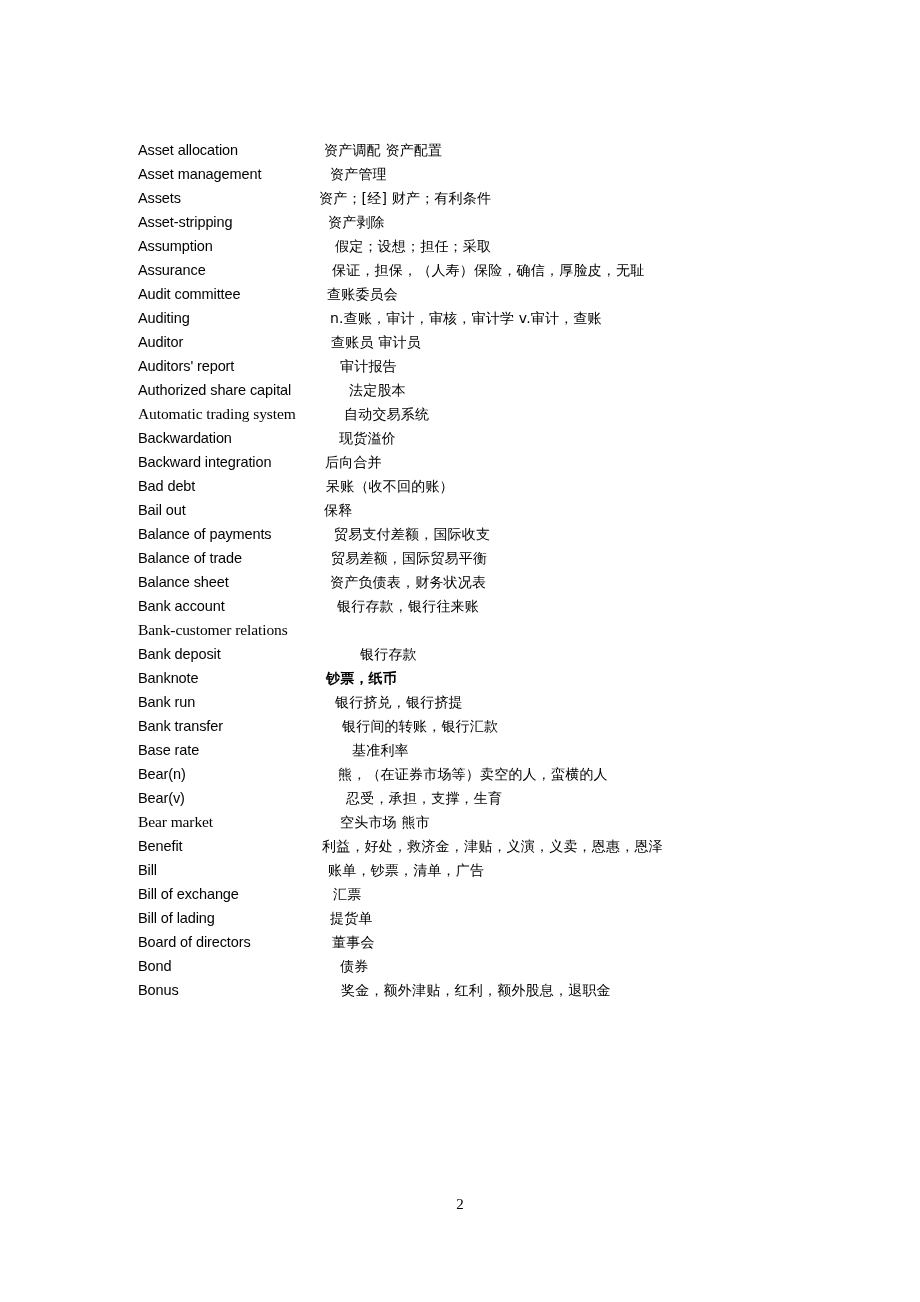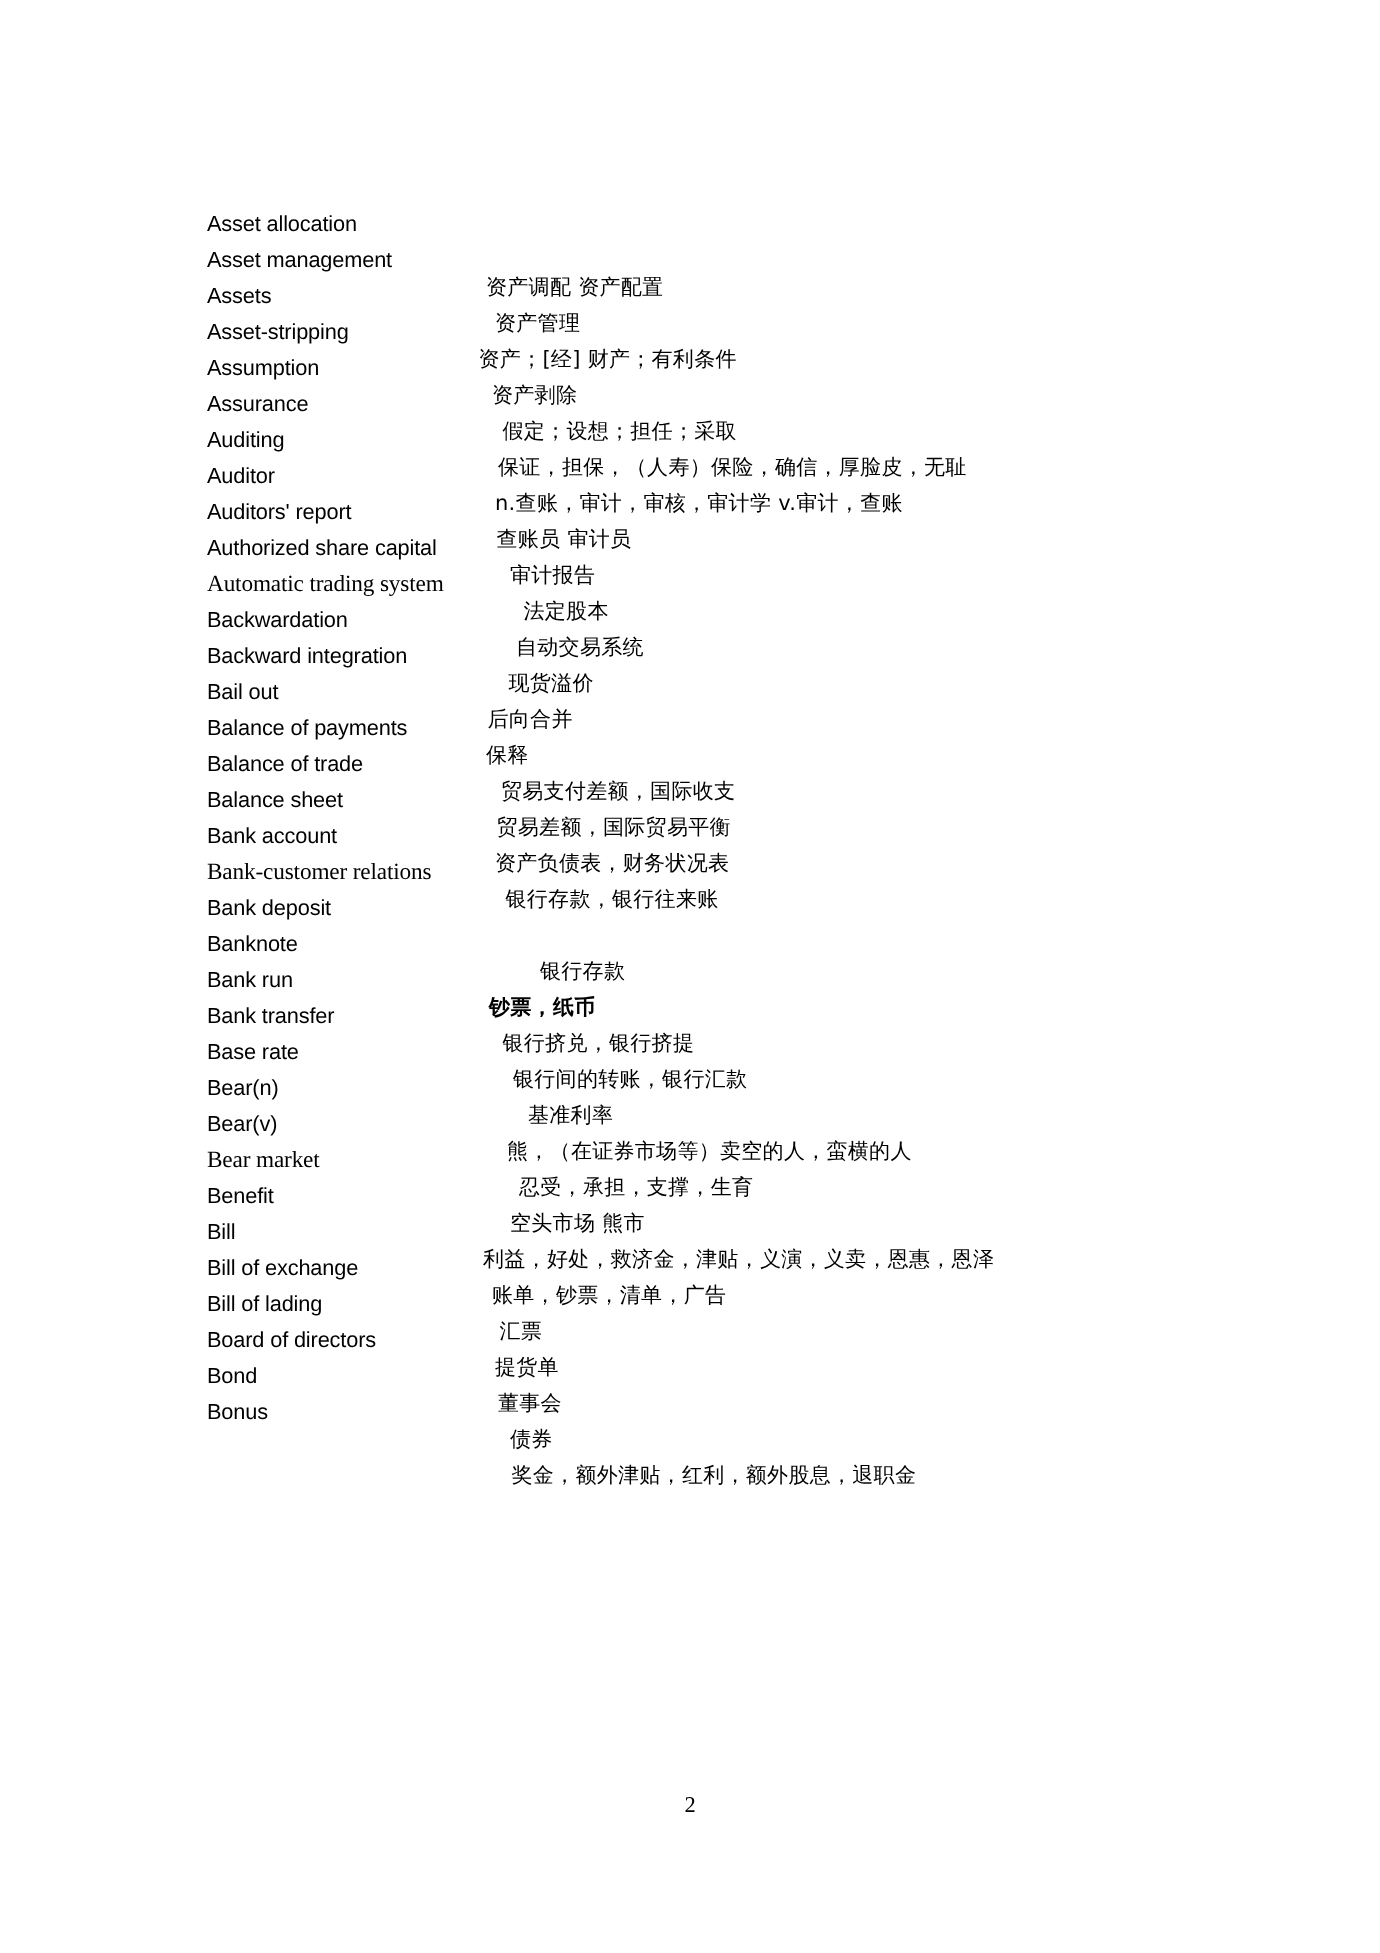--- a/index.html
+++ b/index.html
@@ -51,21 +51,20 @@
     font-family: "Liberation Serif", serif;
     font-size: 15.5px;
   }
 
   .gloss {
     display: inline-block;
     vertical-align: top;
     font-family: "DejaVu Sans", sans-serif;
     font-size: 14px;
     letter-spacing: 0.2px;
-    margin-top: 42px;
   }
 
   #page-number {
     position: absolute;
     left: 0;
     top: 1196px;
     width: 920px;
     text-align: center;
     font-family: "Liberation Serif", serif;
     font-size: 15px;
@@ -77,27 +76,29 @@
 
 <div id="page">
 
   <div id="glossary">
       <div class="entry"><span class="term">Asset allocation</span><span class="gloss" style="margin-left: 86.0312px;">资产调配 资产配置</span></div>
       <div class="entry"><span class="term">Asset management</span><span class="gloss" style="margin-left: 68.6719px;">资产管理</span></div>
       <div class="entry"><span class="term">Assets</span><span class="gloss" style="margin-left: 138.078px;">资产；[经] 财产；有利条件</span></div>
       <div class="entry"><span class="term">Asset-stripping</span><span class="gloss" style="margin-left: 95.5938px;">资产剥除</span></div>
       <div class="entry"><span class="term">Assumption</span><span class="gloss" style="margin-left: 122.234px;">假定；设想；担任；采取</span></div>
       <div class="entry"><span class="term">Assurance</span><span class="gloss" style="margin-left: 126.391px;">保证，担保，（人寿）保险，确信，厚脸皮，无耻</span></div>
+      <div class="entry"><span class="term">Audit committee</span><span class="gloss" style="margin-left: 86.5312px;">查账委员会</span></div>
       <div class="entry"><span class="term">Auditing</span><span class="gloss" style="margin-left: 140.391px;">n.查账，审计，审核，审计学 v.审计，查账</span></div>
       <div class="entry"><span class="term">Auditor</span><span class="gloss" style="margin-left: 147.75px;">查账员  审计员</span></div>
       <div class="entry"><span class="term">Auditors'  report</span><span class="gloss" style="margin-left: 105.719px;">审计报告</span></div>
       <div class="entry"><span class="term">Authorized share capital</span><span class="gloss" style="margin-left: 57.8281px;">法定股本</span></div>
       <div class="entry serif"><span class="term">Automatic trading system</span><span class="gloss" style="margin-left: 48.25px;">自动交易系统</span></div>
       <div class="entry"><span class="term">Backwardation</span><span class="gloss" style="margin-left: 107.188px;">现货溢价</span></div>
       <div class="entry"><span class="term">Backward integration</span><span class="gloss" style="margin-left: 53.5781px;">后向合并</span></div>
+      <div class="entry"><span class="term">Bad debt</span><span class="gloss" style="margin-left: 130.75px;">呆账（收不回的账）</span></div>
       <div class="entry"><span class="term">Bail out</span><span class="gloss" style="margin-left: 138.422px;">保释</span></div>
       <div class="entry"><span class="term">Balance of payments</span><span class="gloss" style="margin-left: 62.4844px;">贸易支付差额，国际收支</span></div>
       <div class="entry"><span class="term">Balance of trade</span><span class="gloss" style="margin-left: 89px;">贸易差额，国际贸易平衡</span></div>
       <div class="entry"><span class="term">Balance sheet</span><span class="gloss" style="margin-left: 101.391px;">资产负债表，财务状况表</span></div>
       <div class="entry"><span class="term">Bank account</span><span class="gloss" style="margin-left: 112.328px;">银行存款，银行往来账</span></div>
       <div class="entry serif"><span class="term">Bank-customer relations</span></div>
       <div class="entry"><span class="term">Bank deposit</span><span class="gloss" style="margin-left: 139.359px;">银行存款</span></div>
       <div class="entry"><span class="term">Banknote</span><span class="gloss" style="margin-left: 127.516px; font-weight: bold;">钞票，纸币</span></div>
       <div class="entry"><span class="term">Bank run</span><span class="gloss" style="margin-left: 139.75px;">银行挤兑，银行挤提</span></div>
       <div class="entry"><span class="term">Bank transfer</span><span class="gloss" style="margin-left: 119.062px;">银行间的转账，银行汇款</span></div>

